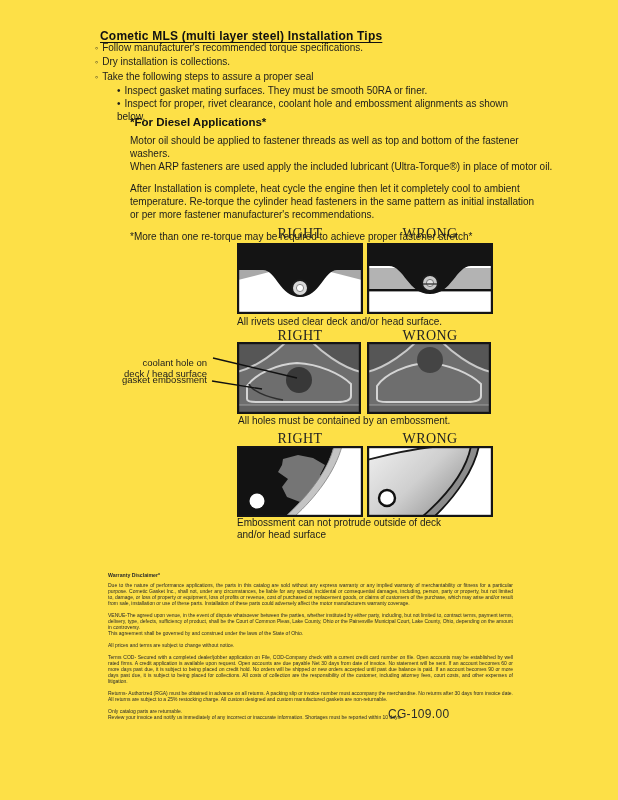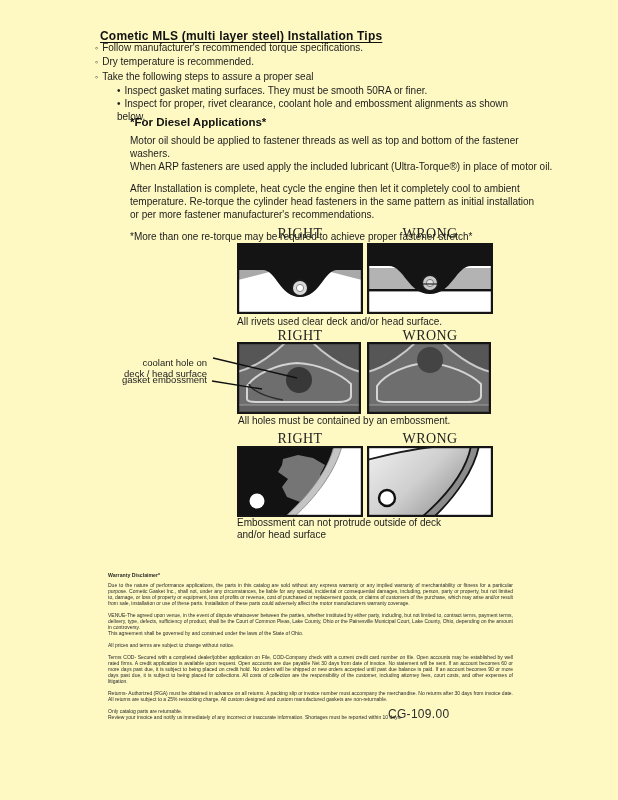--- a/index.html
+++ b/index.html
@@ -1,16 +1,16 @@
 <!DOCTYPE html>
 <html><head>
 <meta charset="utf-8">
 <style>
   html,body{margin:0;padding:0;background:#fff;}
-  .page{position:relative;width:618px;height:800px;background:#fef9c3;overflow:hidden;
+  .page{position:relative;width:618px;height:800px;background:#fde047;overflow:hidden;
         font-family:"Liberation Sans",sans-serif;color:#1c1c1c;}
   .abs{position:absolute;}
   .pre{white-space:pre-line;}
 
   .title{left:100px;top:21px;font-size:12px;font-weight:bold;text-decoration:underline;
          text-underline-offset:2px;letter-spacing:0.2px;color:#111;}
 
   ul.tips{left:95px;top:41px;margin:0;padding:0;list-style:none;font-size:10px;line-height:13.3px;width:430px;}
   ul.tips li{margin:0;padding:0;}
   ul.tips li.t::before{content:"\25E6";margin-right:4px;font-size:9px;}
@@ -36,21 +36,21 @@
 </style>
 </head>
 <body>
 
 <div class="page">
 
   <h1 class="abs title">Cometic MLS (multi layer steel) Installation Tips</h1>
 
   <ul class="abs tips">
     <li class="t">Follow manufacturer's recommended torque specifications.</li>
-    <li class="t">Dry temperature is recommended.</li>
+    <li class="t">Dry installation is collections.</li>
     <li class="t">Take the following steps to assure a proper seal</li>
     <li class="s">Inspect gasket mating surfaces.  They must be smooth 50RA or finer.</li>
     <li class="s">Inspect for proper, rivet clearance, coolant hole and embossment alignments as shown below.</li>
   </ul>
 
   <div class="abs diesel">
     <h2>*For Diesel Applications*</h2>
     <p class="pre">Motor oil should be applied to fastener threads as well as top and bottom of the fastener washers.
 When ARP fasteners are used apply the included lubricant (Ultra-Torque®) in place of motor oil.</p>
     <p class="pre">After Installation is complete, heat cycle the engine then let it completely cool to ambient

